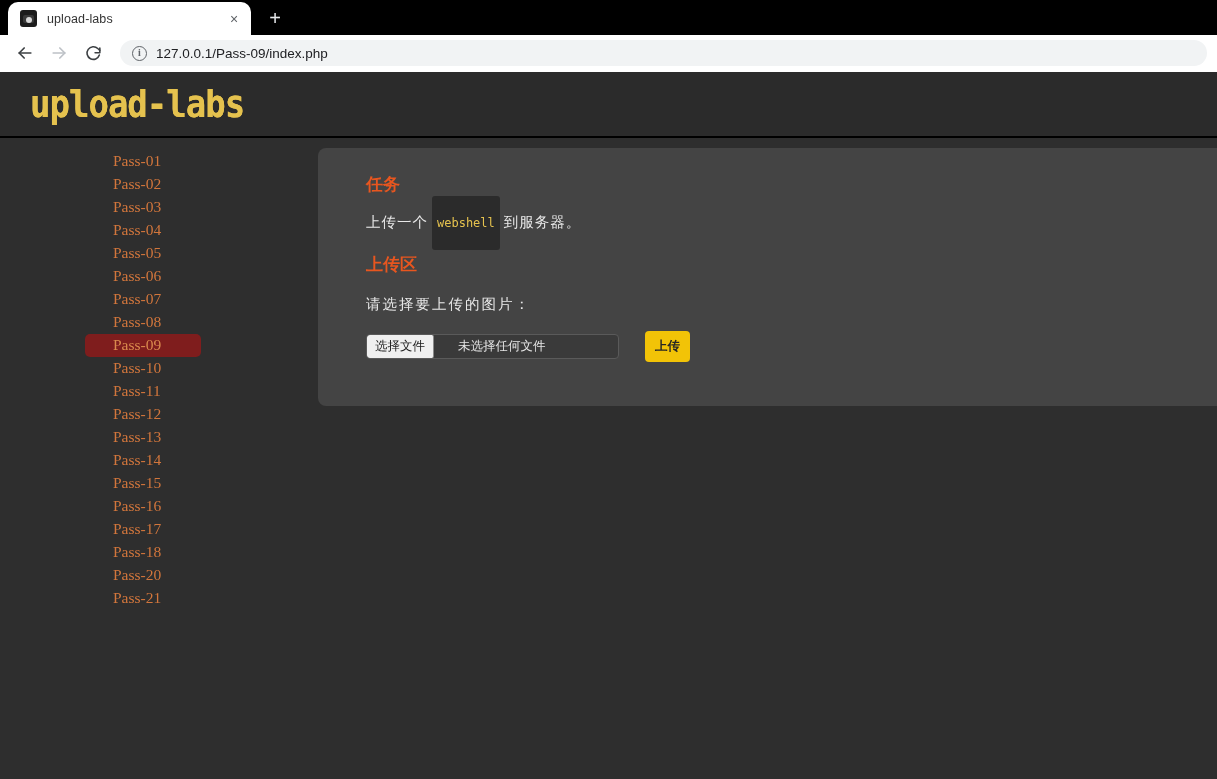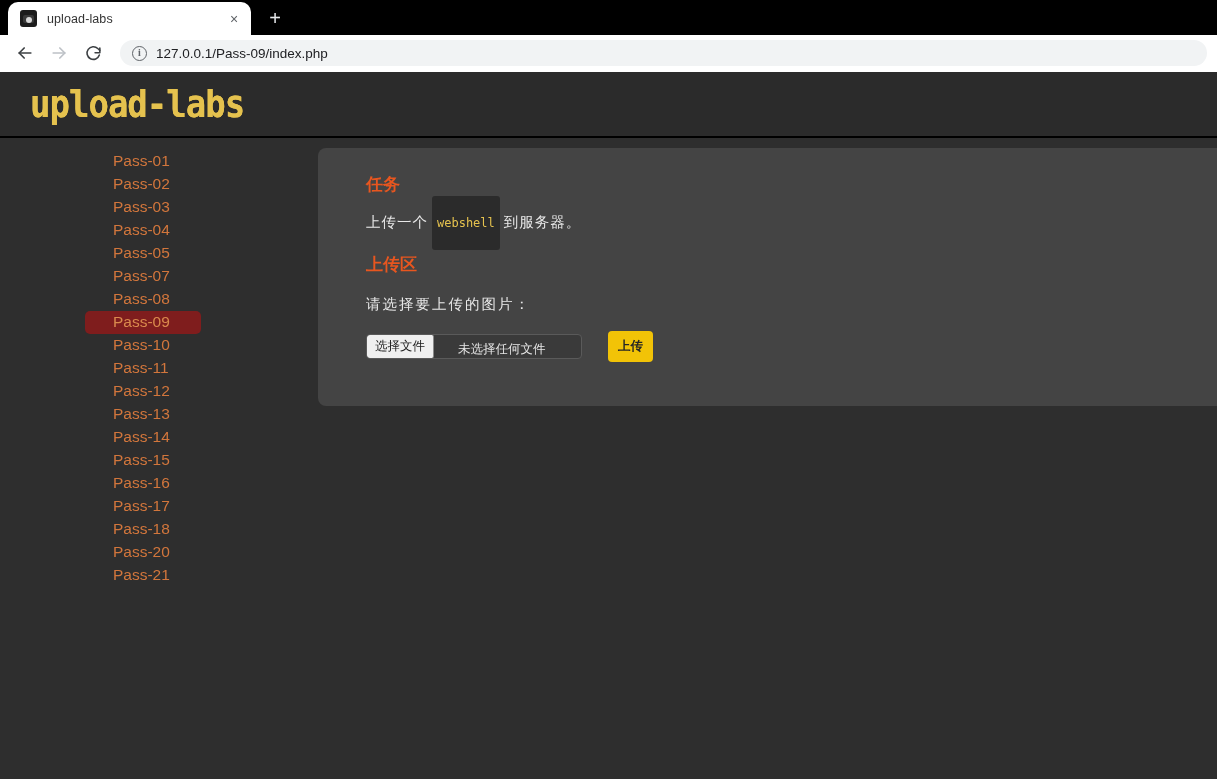--- a/index.html
+++ b/index.html
@@ -111,21 +111,21 @@
     text-shadow: 0 0 0 #e5c24e;
     transform: scaleY(1.12);
   }
 
   .body-wrap { display: flex; position: relative; height: 641px; }
 
   .sidebar {
     width: 318px; flex: 0 0 318px;
     padding-top: 12px;
   }
-  .nav-list { list-style: none; margin: 0; padding: 0; }
+  .nav-list { list-style: none; margin: 0; padding: 0; font-family: Liberation Serif, serif; }
   .nav-item { display: block; }
   .nav-link {
     display: block;
     width: 116px;
     margin-left: 85px;
     padding: 2px 0 3px 28px;
     font-size: 15.5px;
     color: #d2763c;
     text-decoration: none;
     border-radius: 5px;
@@ -180,25 +180,25 @@
   .p-label {
     color: #e8e8e8;
     font-size: 14.5px;
     margin: 0 0 20px 0;
     line-height: 1;
     letter-spacing: 2px;
   }
 
   .upload-row { display: flex; align-items: center; }
   .file-input {
-    width: 216px; height: 25px;
+    width: 253px; height: 25px;
     background: #3a3a3a;
     border: 1px solid #5a5a5a;
     border-radius: 4px;
-    display: flex; align-items: flex-end;
+    display: flex; align-items: center;
     padding: 0;
     overflow: hidden;
   }
   .file-button {
     background: #f0f0f0;
     color: #1a1a1a;
     font-size: 12.5px;
     height: 23px;
     padding: 0 8px;
     display: flex; align-items: center;
@@ -282,20 +282,23 @@
               <a class="nav-link">Pass-02</a>
             </li>
             <li class="nav-item">
               <a class="nav-link">Pass-03</a>
             </li>
             <li class="nav-item">
               <a class="nav-link">Pass-04</a>
             </li>
             <li class="nav-item">
               <a class="nav-link">Pass-05</a>
+            </li>
+            <li class="nav-item">
+              <a class="nav-link">Pass-06</a>
             </li>
             <li class="nav-item">
               <a class="nav-link">Pass-07</a>
             </li>
             <li class="nav-item">
               <a class="nav-link">Pass-08</a>
             </li>
             <li class="nav-item">
               <a class="nav-link active">Pass-09</a>
             </li>

